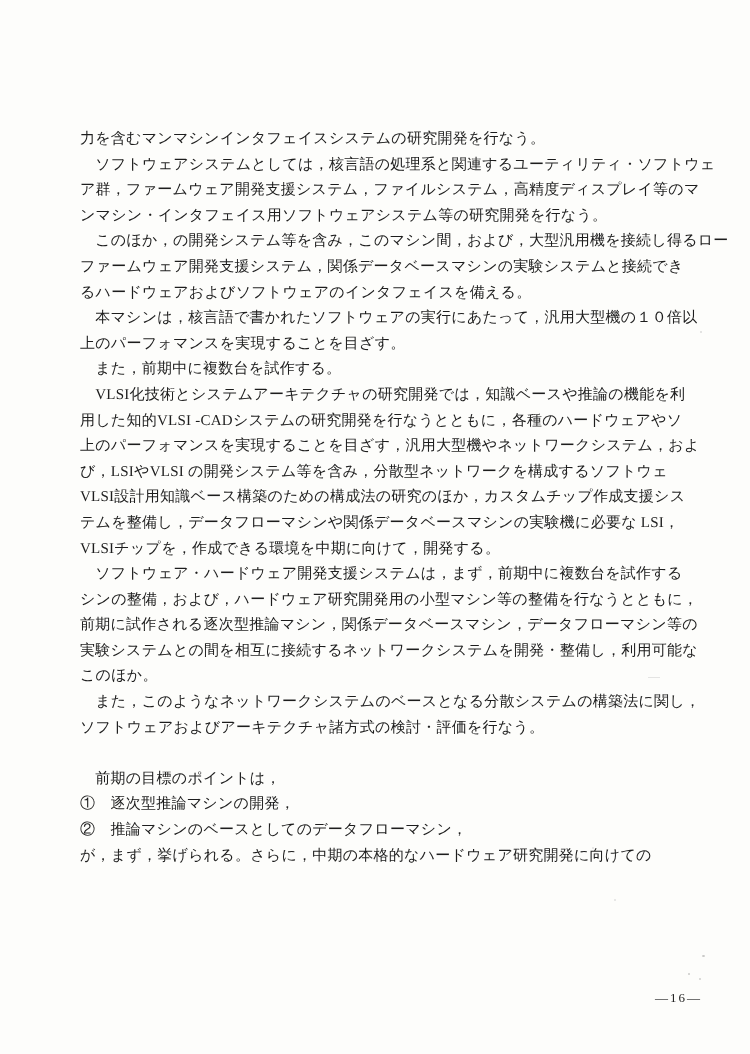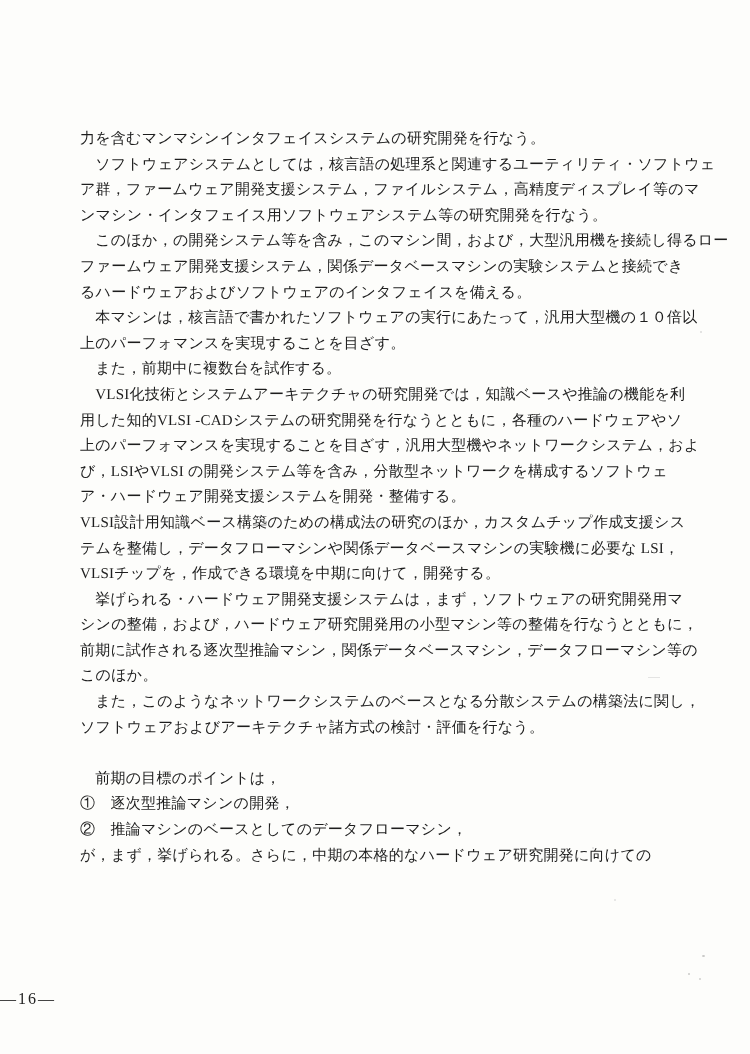--- a/index.html
+++ b/index.html
@@ -29,22 +29,22 @@
     letter-spacing: 0.25px;
     white-space: pre;
     font-weight: 500;
     text-rendering: geometricPrecision;
   }
   .page-number {
     position: absolute;
     top: 990px;
     left: 0;
     width: 702px;
-    text-align: left;
-    font-size: 16px;
+    text-align: right;
+    font-size: 13px;
     letter-spacing: 2px;
     color: #222;
   }
   .speckle {
     position: absolute;
     background: #9a9a9a;
     border-radius: 50%;
   }
   .sp1 { left: 702px; top: 955px; width: 3px; height: 2px; opacity: 0.55; }
   .sp2 { left: 688px; top: 973px; width: 2px; height: 2px; opacity: 0.5; }
@@ -67,27 +67,27 @@
       <div class="line">　このほか，の開発システム等を含み，このマシン間，および，大型汎用機を接続し得るロー</div>
       <div class="line">ファームウェア開発支援システム，関係データベースマシンの実験システムと接続でき</div>
       <div class="line">るハードウェアおよびソフトウェアのインタフェイスを備える。</div>
       <div class="line">　本マシンは，核言語で書かれたソフトウェアの実行にあたって，汎用大型機の１０倍以</div>
       <div class="line">上のパーフォマンスを実現することを目ざす。</div>
       <div class="line">　また，前期中に複数台を試作する。</div>
       <div class="line">　VLSI化技術とシステムアーキテクチャの研究開発では，知識ベースや推論の機能を利</div>
       <div class="line">用した知的VLSI -CADシステムの研究開発を行なうとともに，各種のハードウェアやソ</div>
       <div class="line">上のパーフォマンスを実現することを目ざす，汎用大型機やネットワークシステム，およ</div>
       <div class="line">び，LSIやVLSI の開発システム等を含み，分散型ネットワークを構成するソフトウェ</div>
-      <div class="line">ア・ハードウェア開発支援システムを開発・整備する。</div>
       <div class="line">VLSI設計用知識ベース構築のための構成法の研究のほか，カスタムチップ作成支援シス</div>
       <div class="line">テムを整備し，データフローマシンや関係データベースマシンの実験機に必要な LSI，</div>
       <div class="line">VLSIチップを，作成できる環境を中期に向けて，開発する。</div>
-      <div class="line">　挙げられる・ハードウェア開発支援システムは，まず，ソフトウェアの研究開発用マ</div>
+      <div class="line">　ソフトウェア・ハードウェア開発支援システムは，まず，前期中に複数台を試作する</div>
       <div class="line">シンの整備，および，ハードウェア研究開発用の小型マシン等の整備を行なうとともに，</div>
       <div class="line">前期に試作される逐次型推論マシン，関係データベースマシン，データフローマシン等の</div>
+      <div class="line">実験システムとの間を相互に接続するネットワークシステムを開発・整備し，利用可能な</div>
       <div class="line">このほか。</div>
       <div class="line">　また，このようなネットワークシステムのベースとなる分散システムの構築法に関し，</div>
       <div class="line">ソフトウェアおよびアーキテクチャ諸方式の検討・評価を行なう。</div>
       <div class="line"></div>
       <div class="line">　前期の目標のポイントは，</div>
       <div class="line">①　逐次型推論マシンの開発，</div>
       <div class="line">②　推論マシンのベースとしてのデータフローマシン，</div>
       <div class="line">が，まず，挙げられる。さらに，中期の本格的なハードウェア研究開発に向けての</div>
     </div>
 

